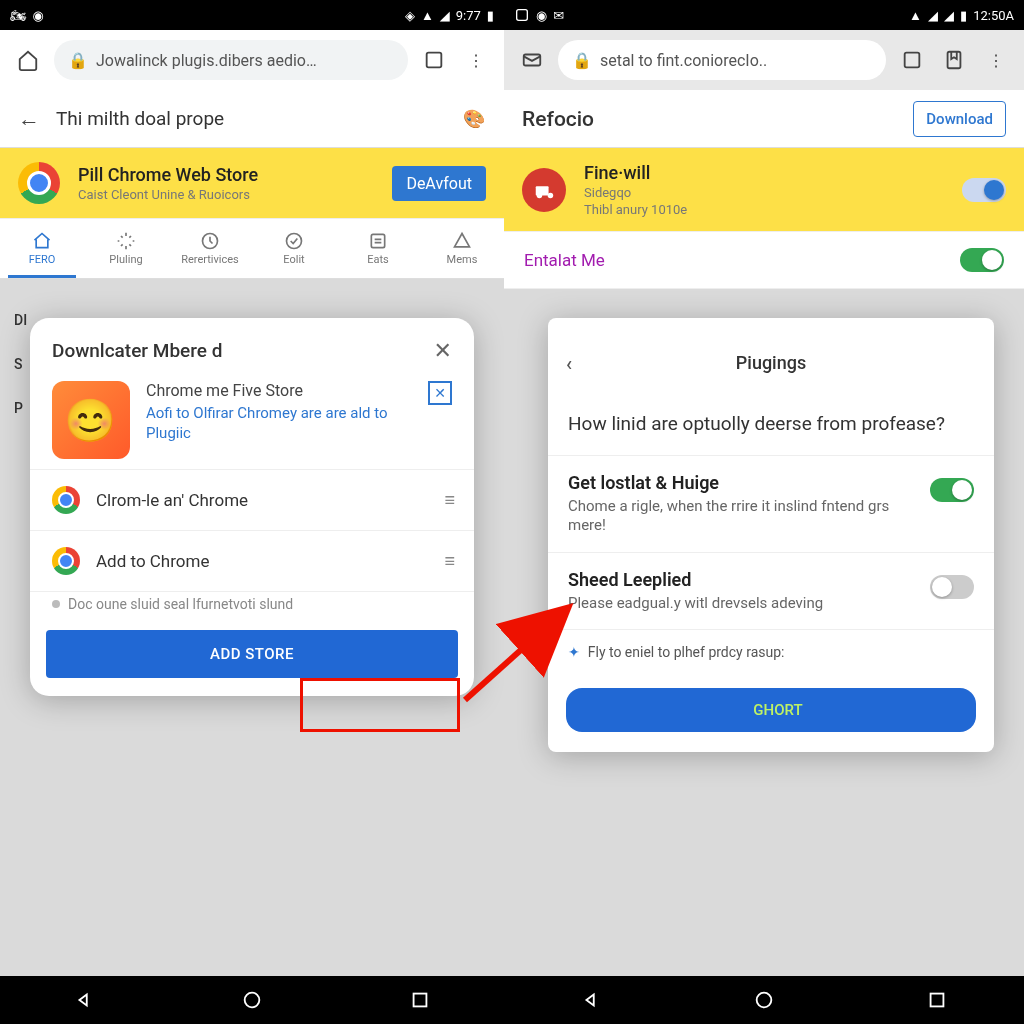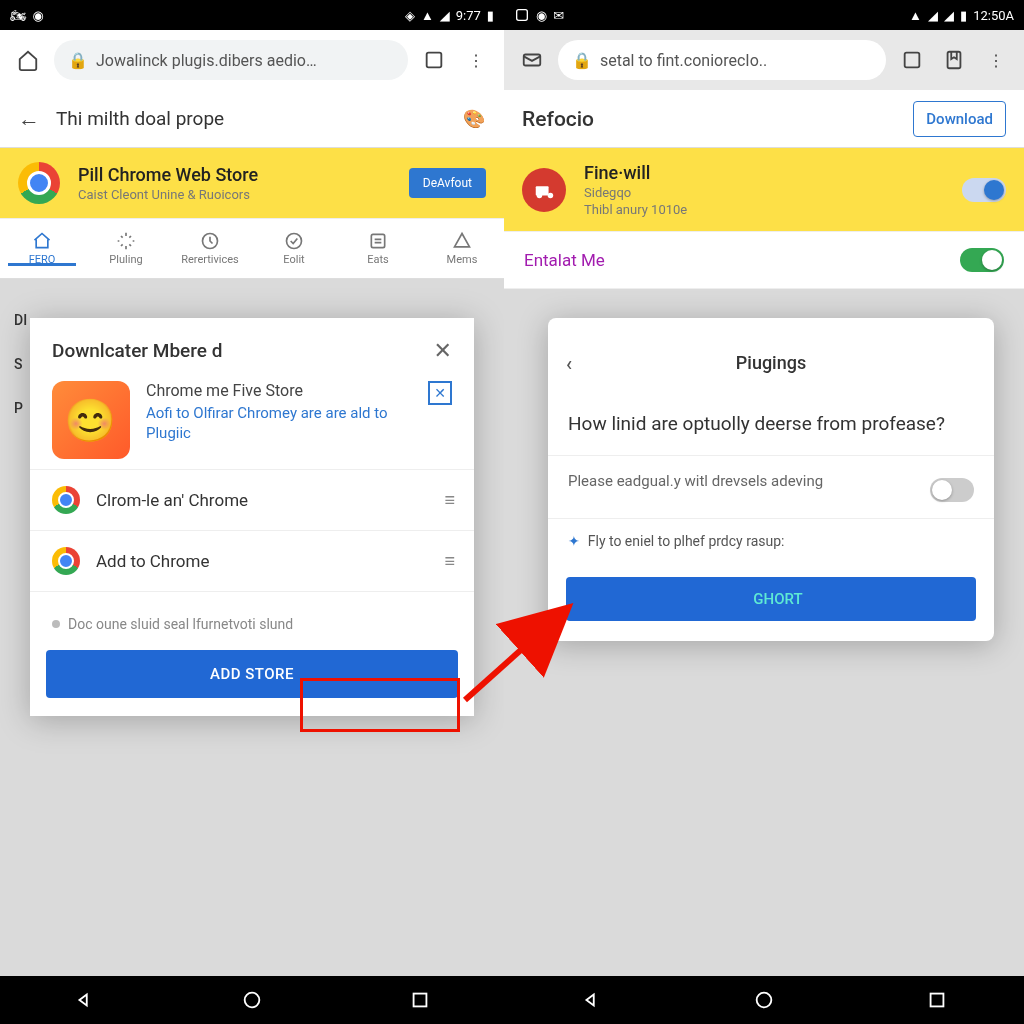--- a/index.html
+++ b/index.html
@@ -15,41 +15,41 @@
 .icon-btn { width: 32px; height: 32px; display: flex; align-items: center; justify-content: center; color: #444; }
 .svg-i { width: 22px; height: 22px; }
 .page-header { height: 58px; background: #fff; display: flex; align-items: center; padding: 0 18px; gap: 16px; font-size: 19px; color: #333; justify-content: space-between; border-bottom: 1px solid #ddd; }
 .back-arrow { font-size: 22px; color: #444; }
 .store-row { background: #fde047; display: flex; align-items: center; padding: 14px 18px; gap: 18px; border-bottom: 1px solid #eee; }
 .chrome-logo { width: 42px; height: 42px; border-radius: 50%; position: relative; background: conic-gradient(#ea4335 0 120deg,#34a853 120deg 240deg,#fbbc05 240deg 360deg); display:flex;align-items:center;justify-content:center; }
 .chrome-logo::after{content:'';width:18px;height:18px;border-radius:50%;background:#4285f4;border:3px solid #fff;}
 .store-info { flex: 1; }
 .store-title { font-size: 18px; font-weight: 500; color: #222; }
 .store-sub { font-size: 13px; color: #777; margin-top: 2px; }
-.pill-btn { background: #2e77d0; color: #fff; font-size: 12px; padding: 8px 14px; border-radius: 4px; }
+.pill-btn { background: #2e77d0; color: #fff; font-size: 16px; padding: 8px 14px; border-radius: 4px; }
 .tabs { background: #fff; display: flex; border-bottom: 1px solid #ddd; height: 60px; }
 .tab { flex: 1; display: flex; flex-direction: column; align-items: center; justify-content: center; font-size: 11px; color: #777; gap: 2px; position: relative; }
 .tab.active { color: #2e77d0; }
 .tab.active::after { content:''; position:absolute; bottom:0; left:10%; width:80%; height:3px; background:#2e77d0; }
 .side-letters { position:absolute; top:312px; left:14px; font-size:14px; font-weight:500; color:#333; display:flex; flex-direction:column; gap:28px;}
 .dim-overlay { position:absolute; top:90px; left:0; right:0; bottom:48px; background:rgba(0,0,0,0.06); }
-.sheet { position:absolute; left:30px; right:30px; top:318px; background:#fff; border-radius:0; box-shadow:0 4px 30px rgba(0,0,0,.25); padding:0; }
+.sheet { position:absolute; left:30px; right:30px; top:318px; background:#fff; border-radius:19px; box-shadow:0 4px 30px rgba(0,0,0,.25); padding:0; }
 .sheet-hd { display:flex; align-items:center; justify-content:space-between; padding:20px 22px 14px; font-size:19px; font-weight:500; color:#333; }
 .close-x { font-size:22px; color:#666; }
 .sheet-body { padding: 4px 22px 10px; display:flex; gap:16px; }
 .app-icon { width:78px; height:78px; border-radius:12px; background:linear-gradient(135deg,#ff8c3a,#ff5a2a); display:flex; align-items:center; justify-content:center; font-size:42px; }
 .sheet-txt { flex:1; font-size:16px; }
 .sheet-txt .ln1 { color:#444; margin-bottom:4px; }
 .sheet-txt .ln2 { color:#2e77d0; font-size:15px; line-height:1.3; }
 .xbox { width:24px; height:24px; border:2px solid #2e77d0; color:#2e77d0; display:flex; align-items:center; justify-content:center; font-size:14px; }
 .option-row { display:flex; align-items:center; padding:16px 22px; gap:16px; border-top:1px solid #eee; font-size:17px; color:#333; }
 .small-chrome { width:28px; height:28px; border-radius:50%; background: conic-gradient(#ea4335 0 120deg,#34a853 120deg 240deg,#fbbc05 240deg); display:flex;align-items:center;justify-content:center; }
 .small-chrome::after{content:'';width:12px;height:12px;border-radius:50%;background:#4285f4;border:2px solid #fff;}
 .drag-dots { margin-left:auto; color:#888; letter-spacing:-3px; font-size:18px; }
-.sheet-note { padding:24px 22px 18px; font-size:14px; color:#888; border-top:1px solid #eee; display:flex; align-items:center; gap:8px;}
+.sheet-note { padding:4px 22px 18px; font-size:14px; color:#888; border-top:1px solid #eee; display:flex; align-items:center; gap:8px;}
 .dot { width:8px; height:8px; border-radius:50%; background:#bbb; }
 .add-btn { margin:0 16px 18px; height:48px; background:#2168d4; color:#fff; font-size:15px; font-weight:500; letter-spacing:.5px; display:flex; align-items:center; justify-content:center; border-radius:4px; }
 .red-box { position:absolute; border:3px solid #e10; width:160px; height:54px; left:300px; top:678px; pointer-events:none; }
 .nav-bar { position:absolute; bottom:0; left:0; right:0; height:48px; background:#000; display:flex; align-items:center; justify-content:space-around; color:#fff; }
 .nav-i { width:22px; height:22px; }
 .arrow { position:absolute; left:460px; top:600px; width:120px; height:120px; pointer-events:none; }
 .right .dim-overlay { top:90px; }
 .dl-btn { background:#fff; border:1px solid #2e77d0; color:#2e77d0; font-size:15px; padding:8px 12px; border-radius:4px; font-weight:500; }
 .red-circle { width:44px; height:44px; border-radius:50%; background:#d43a2f; display:flex; align-items:center; justify-content:center; color:#fff; }
 .toggle { width:44px; height:24px; border-radius:12px; background:#ccc; position:relative; }
@@ -61,21 +61,21 @@
 .r-sheet { position:absolute; left:548px; right:30px; top:318px; background:#fff; border-radius:8px; box-shadow:0 4px 30px rgba(0,0,0,.25); }
 .r-sheet-hd { display:flex; align-items:center; padding:18px 20px; font-size:18px; font-weight:500; color:#333; position:relative; }
 .r-sheet-hd .back { position:absolute; left:18px; font-size:20px; color:#555; }
 .r-sheet-hd .title { margin:16px auto; }
 .r-q { padding:4px 20px 18px; font-size:19px; color:#333; line-height:1.35; border-bottom:1px solid #eee;}
 .r-opt { padding:16px 20px; border-bottom:1px solid #eee; display:flex; gap:14px; align-items:flex-start;}
 .r-opt .col { flex:1; }
 .r-opt .t { font-size:18px; font-weight:600; color:#222; margin-bottom:4px;}
 .r-opt .s { font-size:15px; color:#666; line-height:1.3;}
 .r-note { padding:14px 20px; font-size:14px; color:#555; display:flex; align-items:center; gap:8px;}
-.ghort { margin:14px 18px 20px; height:44px; background:#2168d4; color:#5eead4; font-size:15px; font-weight:500; display:flex; align-items:center; justify-content:center; border-radius:4px;padding-left:14px;}
+.ghort { margin:14px 18px 20px; height:44px; background:#2168d4; color:#bef264; font-size:15px; font-weight:500; display:flex; align-items:center; justify-content:center; border-radius:16px;padding-left:14px;}
 .entalat { background:#fff; padding:16px 20px; display:flex; align-items:center; justify-content:space-between; font-size:17px; color:#a21caf; border-bottom:1px solid #eee;}
 .divider { width:2px; background:#ccc; height:1024px; position:absolute; left:504px; top:0;}
 </style>
 </head>
 <body>
 
 <div class="phone left">
   <div class="status-bar">
     <div class="status-left">
       <span>🏍</span>
@@ -120,21 +120,21 @@
 
   <div class="store-row" style="position:relative;z-index:0;">
     <div class="chrome-logo"></div>
     <div class="store-info">
       <div class="store-title">Pill Chrome Web Store</div>
       <div class="store-sub">Caist Cleont Unine &amp; Ruoicors</div>
     </div>
     <div class="pill-btn">DeAvfout</div>
   </div>
 
-  <div class="tabs" style="position:relative;z-index:0;align-items:center;">
+  <div class="tabs" style="position:relative;z-index:0;">
     <div class="tab active">
         <svg width="20" height="20" viewBox="0 0 24 24" fill="none" stroke="currentColor" stroke-width="2">
           <path d="M3 11l9-8 9 8"></path>
           <path d="M5 10v10h14V10"></path>
         </svg>
         <span>FERO</span>
       </div>
     <div class="tab">
         <svg width="20" height="20" viewBox="0 0 24 24" fill="none" stroke="currentColor" stroke-width="2">
           <path d="M12 2v4M12 18v4M4 12H2M22 12h-2M6 6l2 2M16 16l2 2M6 18l2-2M16 8l2-2"></path>
@@ -308,20 +308,28 @@
 </div>
 
 <div class="r-sheet">
   <div class="r-sheet-hd">
     <span class="back">‹</span>
     <span class="title">Piugings</span>
   </div>
   <div class="r-q">How linid are optuolly deerse from profease?</div>
   <div class="r-opt">
     <div class="col">
+      <div class="t">Get lostlat &amp; Huige</div>
+      <div class="s">Chome a rigle, when the rrire it inslind fntend grs mere!</div>
+    </div>
+    <div class="toggle on" style="margin-top:6px;"></div>
+  </div>
+  <div class="r-opt">
+    <div class="col">
+      <div class="t">Sheed Leeplied</div>
       <div class="s">Please eadgual.y witl drevsels adeving</div>
     </div>
     <div class="toggle" style="margin-top:6px;"></div>
   </div>
   <div class="r-note">
     <span style="color:#2e77d0;">✦</span>
     <span>Fly to eniel to plhef prdcy rasup:</span>
   </div>
   <div class="ghort">GHORT</div>
 </div>

